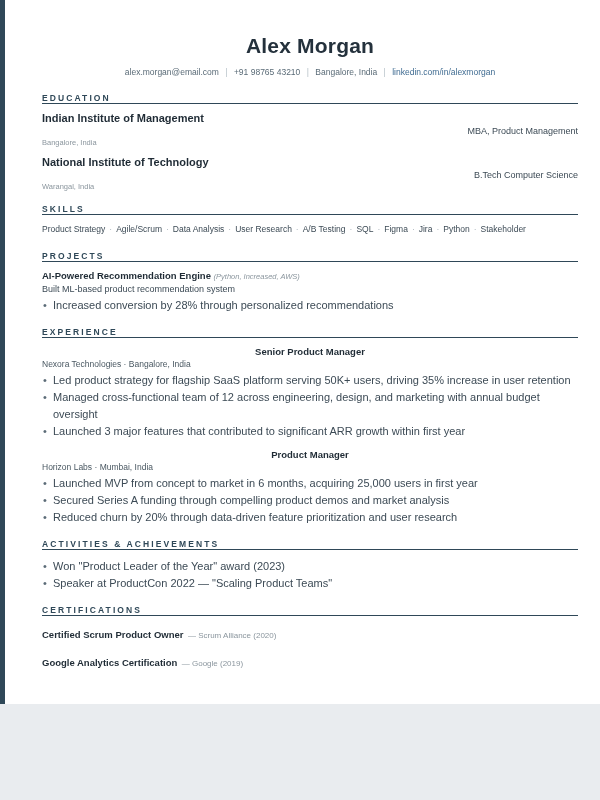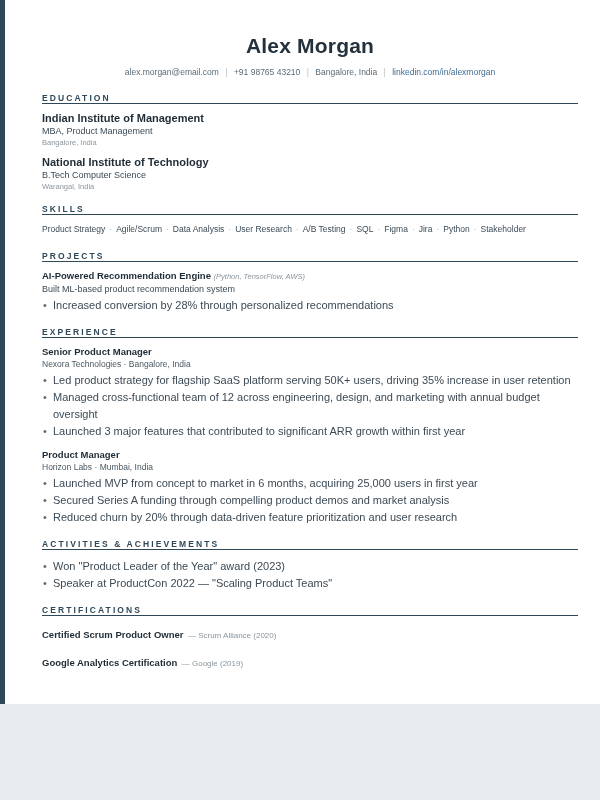--- a/index.html
+++ b/index.html
@@ -64,20 +64,21 @@
   .edu-school {
     font-size: 11px;
     font-weight: bold;
     color: #1f2b35;
     margin-bottom: 2px;
   }
   .edu-degree {
     font-size: 9px;
     color: #3c4a55;
     margin-bottom: 2px;
+    text-align: right;
   }
   .edu-loc {
     font-size: 7.5px;
     color: #8b969e;
   }
   .skills-line {
     font-size: 8.5px;
     color: #3c4a55;
     line-height: 1.5;
     white-space: nowrap;
@@ -118,20 +119,21 @@
     left: 1px;
     top: 0;
     color: #5b6b77;
   }
   .job { margin-bottom: 9px; }
   .job-title {
     font-size: 9.5px;
     font-weight: bold;
     color: #1f2b35;
     margin-bottom: 2px;
+    text-align: center;
   }
   .job-meta {
     font-size: 8.5px;
     color: #4a5862;
     margin-bottom: 3px;
   }
   .cert-item { margin-bottom: 10px; }
   .cert-name {
     font-size: 9.5px;
     font-weight: bold;
@@ -178,21 +180,21 @@
 
     <div class="section-title">SKILLS</div>
     <div class="skills-line">
       <span>Product Strategy</span><span class="dot">·</span><span>Agile/Scrum</span><span class="dot">·</span><span>Data Analysis</span><span class="dot">·</span><span>User Research</span><span class="dot">·</span><span>A/B Testing</span><span class="dot">·</span><span>SQL</span><span class="dot">·</span><span>Figma</span><span class="dot">·</span><span>Jira</span><span class="dot">·</span><span>Python</span><span class="dot">·</span><span>Stakeholder</span>
     </div>
 
     <div class="section-title">PROJECTS</div>
     <div>
       <div class="proj-head">
         <span>AI-Powered Recommendation Engine</span>
-        <span class="stack">(Python, TensorFlow, AWS)</span>
+        <span class="stack">(Python, Increased, AWS)</span>
       </div>
       <div class="proj-desc">Built ML-based product recommendation system</div>
       <div class="bullet">Increased conversion by 28% through personalized recommendations</div>
     </div>
 
     <div class="section-title">EXPERIENCE</div>
 
     <div class="job">
       <div class="job-title">Senior Product Manager</div>
       <div class="job-meta">Nexora Technologies · Bangalore, India</div>

